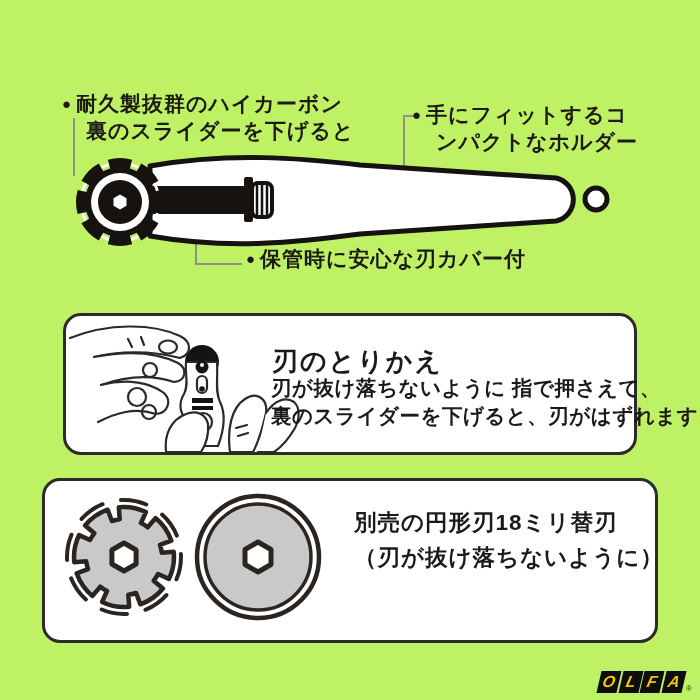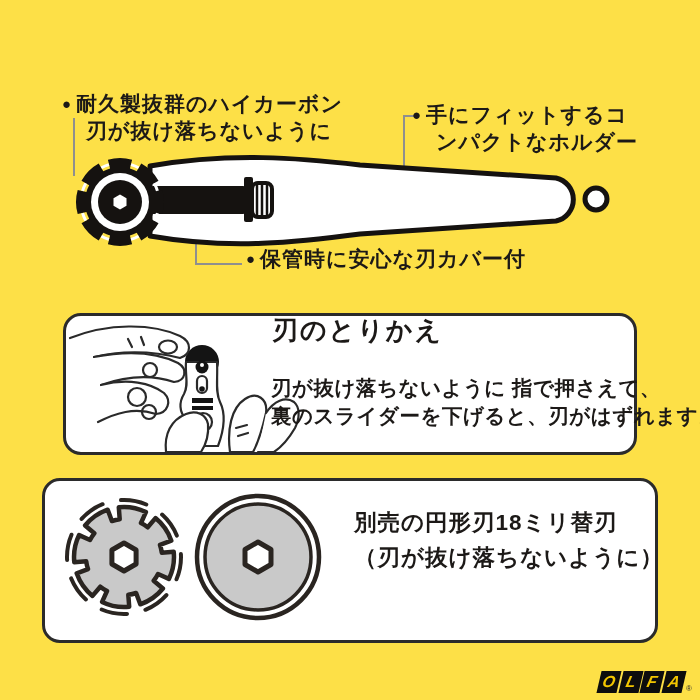--- a/index.html
+++ b/index.html
@@ -1,27 +1,27 @@
 <!DOCTYPE html>
 <html><head>
 <meta charset="utf-8">
 <style>
   html,body{margin:0;padding:0;background:#ffffff;}
   #stage{
-    position:relative;width:700px;height:700px;background:#fde047;overflow:hidden;
+    position:relative;width:700px;height:700px;background:#bef264;overflow:hidden;
     font-family:"Liberation Sans","DejaVu Sans",sans-serif;color:#1c1917;
   }
   #art{position:absolute;left:0;top:0;width:700px;height:700px;}
   .callout{position:absolute;font-size:21px;font-weight:600;line-height:27px;letter-spacing:1px;white-space:nowrap;}
   .callout .bullet{font-size:15px;vertical-align:2px;margin-right:4px;}
   .callout .ind{padding-left:24px;}
   .round-box{
     position:absolute;box-sizing:border-box;border:3px solid #2b2b2b;border-radius:18px;background:#ffffff;
   }
-  .replace-title{position:absolute;left:272px;top:313px;font-size:26px;font-weight:800;letter-spacing:2px;white-space:nowrap;}
+  .replace-title{position:absolute;left:272px;top:344px;font-size:26px;font-weight:800;letter-spacing:2px;white-space:nowrap;}
   .replace-body{position:absolute;left:271px;top:374px;font-size:20.5px;font-weight:600;line-height:28px;letter-spacing:0.5px;white-space:nowrap;}
   .optional-text{position:absolute;left:354px;top:505px;font-size:22.5px;font-weight:700;line-height:35px;letter-spacing:1px;white-space:nowrap;}
   #logo{position:absolute;left:599px;top:671px;display:flex;align-items:flex-start;}
   .logo-box{
     width:20px;height:22px;background:#0d0d0d;margin-right:1.5px;transform:skewX(-13deg);
     display:flex;align-items:center;justify-content:center;
   }
   .logo-box span{color:#f2c500;font-weight:bold;font-style:italic;font-size:16px;line-height:1;}
   .logo-reg{font-size:8px;color:#2b2b2b;align-self:flex-end;margin-left:1px;}
 </style>
@@ -93,21 +93,21 @@
       <path id="blade-gear-arcs" fill="none" stroke="#2a2521" stroke-width="4" stroke-linecap="round" d="M 180.9 554.0 A 57 57 0 0 1 176.5 579.3 M 166.4 595.1 A 57 57 0 0 1 145.4 609.8 M 127.0 613.9 A 57 57 0 0 1 101.7 609.5 M 85.9 599.4 A 57 57 0 0 1 71.2 578.4 M 67.1 560.0 A 57 57 0 0 1 71.5 534.7 M 81.6 518.9 A 57 57 0 0 1 102.6 504.2 M 121.0 500.1 A 57 57 0 0 1 146.3 504.5 M 162.1 514.6 A 57 57 0 0 1 176.8 535.6 "></path>
       <path id="blade-gear-hex" fill="#ffffff" stroke="#2a2521" stroke-width="5" stroke-linejoin="round" d="M 124.0 543.0 L 136.1 550.0 L 136.1 564.0 L 124.0 571.0 L 111.9 564.0 L 111.9 550.0 Z"></path>
       <circle cx="258" cy="557" r="61" fill="#ffffff" stroke="#2a2521" stroke-width="4.5"></circle>
       <circle cx="258" cy="557" r="53" fill="#c9c9c9" stroke="#2a2521" stroke-width="3.5"></circle>
       <path id="blade-circ-hex" fill="#ffffff" stroke="#2a2521" stroke-width="5" stroke-linejoin="round" d="M 258.0 542.0 L 271.0 549.5 L 271.0 564.5 L 258.0 572.0 L 245.0 564.5 L 245.0 549.5 Z"></path>
     </g>
   </svg>
 
   <div class="callout" style="left:62px;top:90px;">
     <div><span class="bullet">●</span><span>耐久製抜群のハイカーボン</span></div>
-    <div class="ind"><span>刃が抜け落ちないように</span></div>
+    <div class="ind"><span>裏のスライダーを下げると</span></div>
   </div>
 
   <div class="callout" style="left:412px;top:101px;">
     <div><span class="bullet">●</span><span>手にフィットするコ</span></div>
     <div class="ind"><span>ンパクトなホルダー</span></div>
   </div>
 
   <div class="callout" style="left:246px;top:245px;">
     <div><span class="bullet">●</span><span>保管時に安心な刃カバー付</span></div>
   </div>

